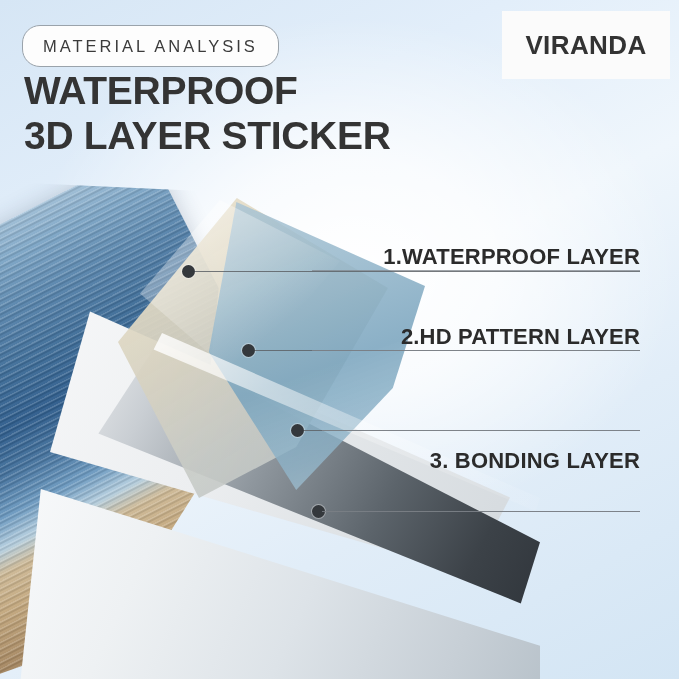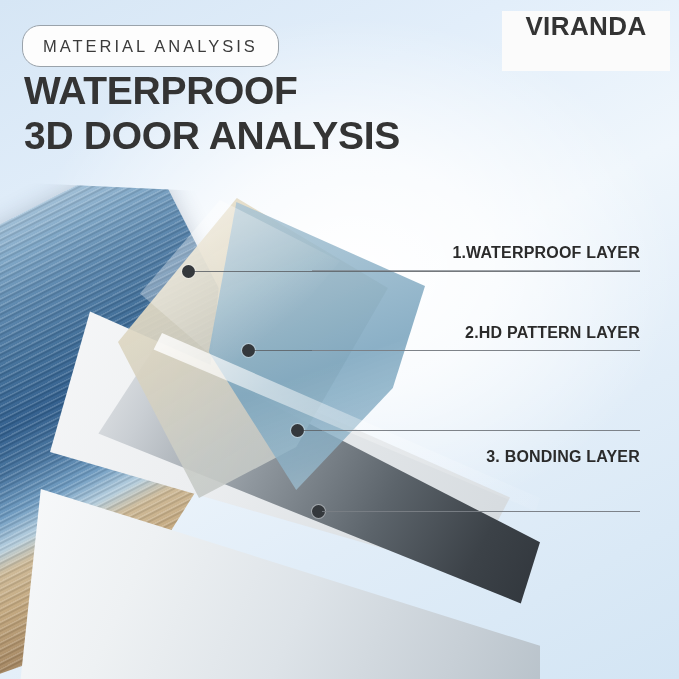--- a/index.html
+++ b/index.html
@@ -36,23 +36,23 @@
     font-size:39px;
     font-weight:bold;
     line-height:1.16;
     letter-spacing:-0.3px;
     color:#343434;
     white-space:nowrap;
   }
   .title .ln{display:block;}
   .brandbox{
     position:absolute;left:502px;top:11px;
-    width:168px;height:60px;
+    width:168px;height:68px;
     background:#fbfbfb;
-    display:flex;justify-content:center;
+    display:flex;align-items:center;justify-content:center;
   }
   .brandbox span{
     font-size:26px;font-weight:bold;color:#333333;letter-spacing:0.4px;
   }
 
   
   .art{position:absolute;left:0;top:150px;width:520px;height:529px;}
 
   
   .photo{
@@ -160,21 +160,21 @@
     box-shadow:0 0 0 1px rgba(255,255,255,.35);
   }
   .leader{
     position:absolute;height:1px;background:#5d6166;opacity:.85;
   }
 
   
   .label{
     position:absolute;
     text-align:right;
-    font-size:16px;
+    font-size:22px;
     font-weight:bold;
     letter-spacing:.2px;
     color:#2b2b2b;
     white-space:nowrap;
   }
   .rule{position:absolute;height:1px;background:#81878d;opacity:.75;}
 </style>
 </head>
 <body>
 
@@ -195,21 +195,21 @@
     <div class="leaf-hi"></div>
     <div class="curl-edge"></div>
   </div>
 
   <div class="badge">
     <span>MATERIAL ANALYSIS</span>
   </div>
 
   <div class="title">
     <span class="ln">WATERPROOF</span>
-    <span class="ln">3D DOOR ANALYSIS</span>
+    <span class="ln">3D LAYER STICKER</span>
   </div>
 
   <div class="brandbox">
     <span>VIRANDA</span>
   </div>
 
   <div class="dot" style="left:182px;top:265px;"></div>
   <div class="leader" style="left:195px;top:271px;width:445px;"></div>
   <div class="label" style="right:39px;top:244px;">1.WATERPROOF LAYER</div>
   <div class="rule" style="left:312px;top:270px;width:328px;"></div>

